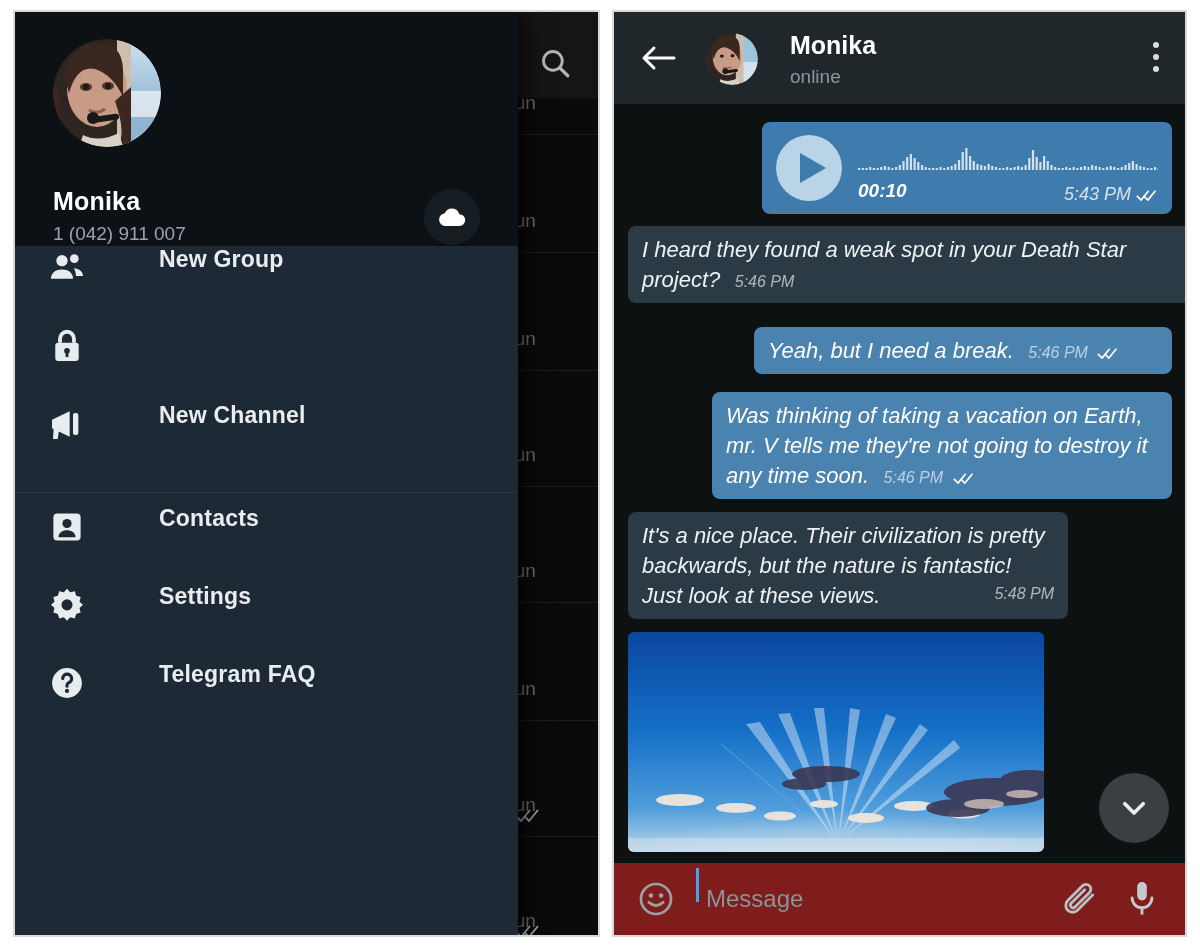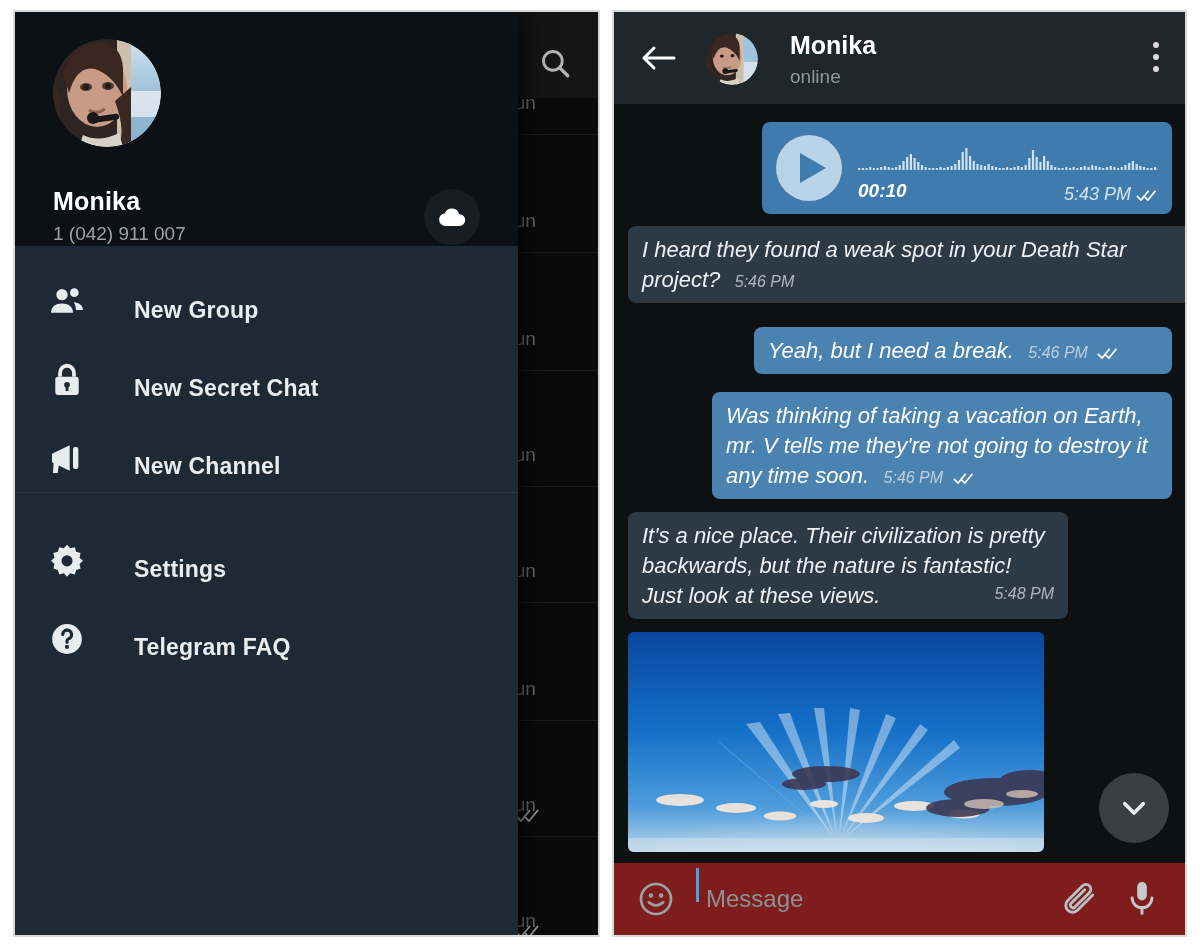--- a/index.html
+++ b/index.html
@@ -29,21 +29,21 @@
   .drawer-head{position:relative;height:234px;background:#0c1116;}
   .avatar-big{position:absolute;left:38px;top:27px;width:108px;height:108px;border-radius:50%;
               overflow:hidden;}
   .drawer-name{position:absolute;left:38px;top:175px;color:#ffffff;font-size:25px;font-weight:bold;
                letter-spacing:.2px;}
   .drawer-phone{position:absolute;left:38px;top:211px;color:#9aa3aa;font-size:19px;}
   .cloud-btn{position:absolute;right:38px;top:177px;width:56px;height:56px;border-radius:50%;
              background:#161d23;display:flex;align-items:center;justify-content:center;}
 
   .drawer-menu{position:relative;padding-top:0;}
-  .menu-item{position:relative;height:78px;display:flex;align-items:flex-end;cursor:pointer;}
+  .menu-item{position:relative;height:78px;display:flex;align-items:flex-start;cursor:pointer;gap:25px;}
   .menu-item .mi-icon{width:44px;height:44px;margin-left:30px;display:flex;align-items:center;
                       justify-content:center;}
   .menu-item .mi-label{margin-left:45px;color:#e9edf0;font-size:23px;font-weight:bold;
                        letter-spacing:.2px;}
   .menu-sep{height:1px;background:#2a3743;margin:12px 0 12px 0;}
 
   
   .chat{position:absolute;inset:0;background:#0e1112;}
   .chat-head{position:absolute;top:0;left:0;right:0;height:92px;background:#20272b;}
   .back-btn{position:absolute;left:26px;top:30px;width:36px;height:32px;}
@@ -216,33 +216,42 @@
           </div>
           <div class="menu-item">
             <span class="mi-icon">
               <svg width="38" height="40" viewBox="0 0 24 24">
                 <path d="M7.6 10V7.4a4.4 4.4 0 1 1 8.8 0V10" fill="none" stroke="#e7ecef" stroke-width="2.4"></path>
                 <rect x="4.6" y="10" width="14.8" height="11.4" rx="1.8" fill="#e7ecef"></rect>
                 <circle cx="12" cy="15" r="1.8" fill="#1d2a35"></circle>
                 <rect x="11.1" y="15" width="1.8" height="4" fill="#1d2a35"></rect>
               </svg>
             </span>
-            <span class="mi-label">New Secret Chat</span>
           </div>
           <div class="menu-item">
             <span class="mi-icon">
               <svg width="42" height="40" viewBox="0 0 24 24">
                 <path d="M3 9.4 L13.6 4.4 V19.6 L3 14.6 Z" fill="#e7ecef"></path>
                 <rect x="15.6" y="5.4" width="3.2" height="13.2" rx="1.2" fill="#e7ecef"></rect>
                 <path d="M4 14.6 L7.4 14.6 L6.4 21 L3.6 21 Z" fill="#e7ecef"></path>
               </svg>
             </span>
             <span class="mi-label">New Channel</span>
           </div>
           <div class="menu-sep"></div>
+          <div class="menu-item">
+            <span class="mi-icon">
+              <svg width="38" height="38" viewBox="0 0 24 24">
+                <rect x="3.4" y="3.4" width="17.2" height="17.2" rx="2.4" fill="#e7ecef"></rect>
+                <circle cx="12" cy="9.8" r="2.9" fill="#1d2a35"></circle>
+                <path d="M6.6 18.4c0-3 2.6-4.4 5.4-4.4s5.4 1.4 5.4 4.4z" fill="#1d2a35"></path>
+              </svg>
+            </span>
+            <span class="mi-label">Contacts</span>
+          </div>
           <div class="menu-item">
             <span class="mi-icon">
               <svg width="38" height="38" viewBox="0 0 24 24">
                 <path d="M12 1.8l2 2.2 2.9-.7.9 2.8 2.8.9-.7 2.9 2.2 2-2.2 2 .7 2.9-2.8.9-.9 2.8-2.9-.7-2 2.2-2-2.2-2.9.7-.9-2.8-2.8-.9.7-2.9-2.2-2 2.2-2-.7-2.9 2.8-.9.9-2.8 2.9.7z" fill="#e7ecef"></path>
                 <circle cx="12" cy="11.9" r="3.5" fill="#1d2a35"></circle>
               </svg>
             </span>
             <span class="mi-label">Settings</span>
           </div>
           <div class="menu-item">

